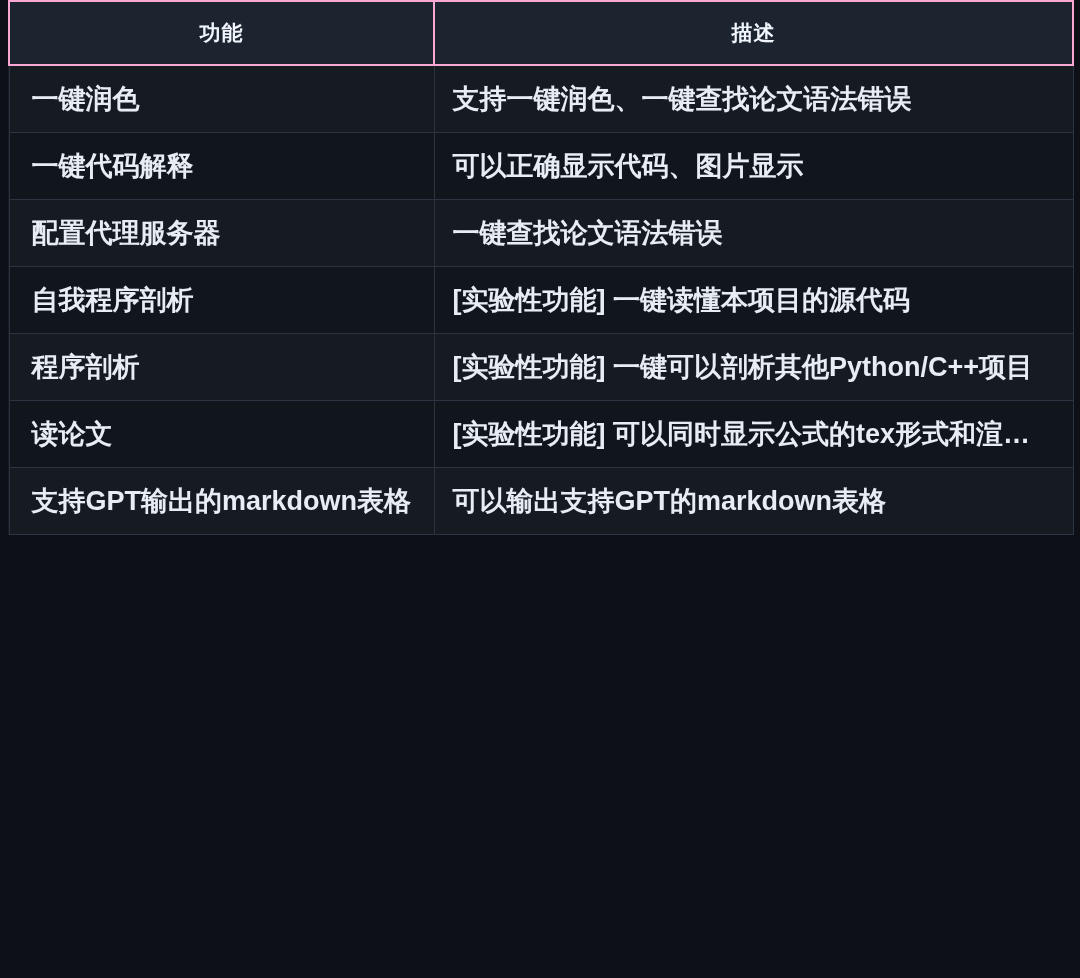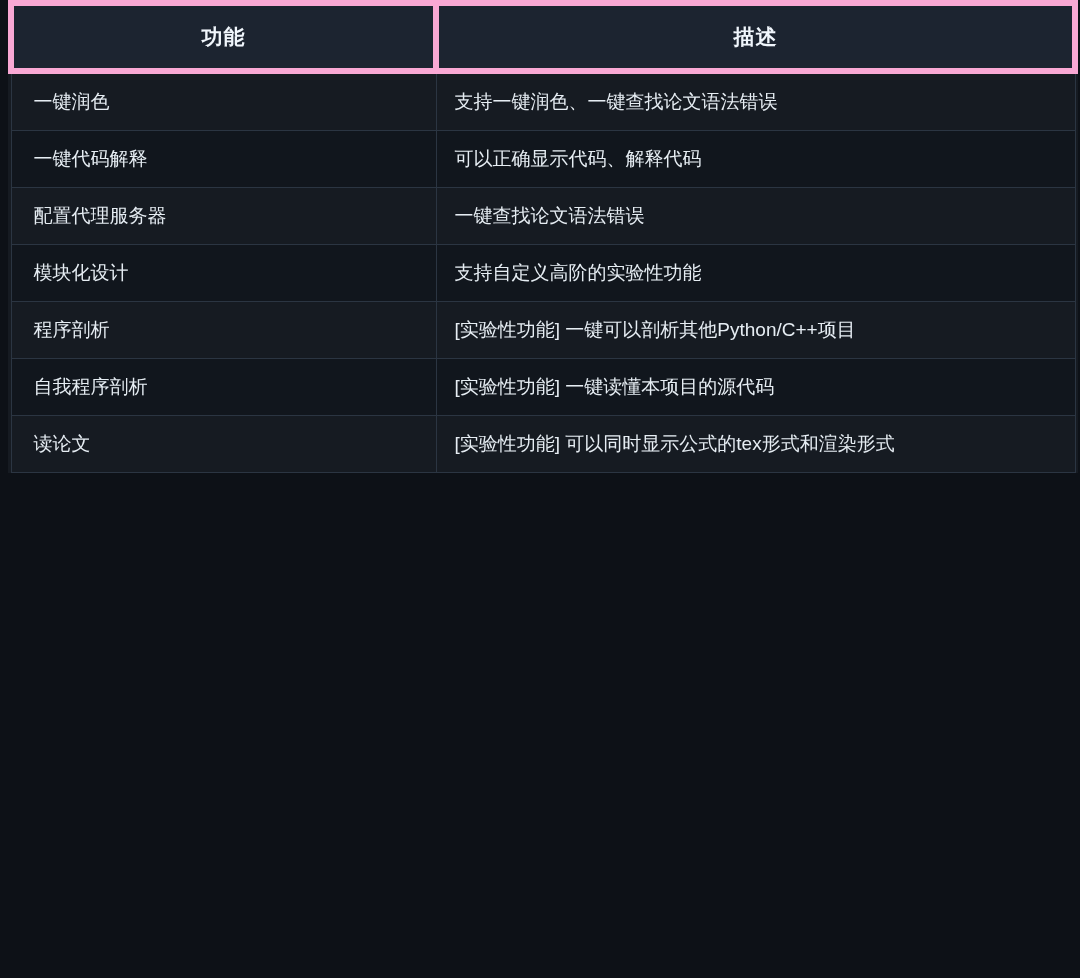--- a/index.html
+++ b/index.html
@@ -28,26 +28,26 @@
   table.feature-table col.col-feature { width: 425px; }
   table.feature-table col.col-desc { width: 639px; }
 
   table.feature-table thead th {
     background: #1c2430;
     color: #f0f6fc;
     font-size: 21px;
     font-weight: bold;
     text-align: center;
     padding: 17px 10px;
-    border: 6px solid #f9a8d4;
+    border: 2px solid #f9a8d4;
     letter-spacing: 1px;
   }
   table.feature-table tbody td {
-    font-size: 19px;
-    font-weight: normal;
+    font-size: 27px;
+    font-weight: bold;
     padding: 15px 22px;
     border: 1px solid #2b3542;
     color: #e6edf3;
     white-space: nowrap;
     overflow: hidden;
     text-overflow: ellipsis;
   }
   table.feature-table tbody tr:nth-child(odd) td {
     background: #161b22;
   }
@@ -73,37 +73,37 @@
         <th>描述</th>
       </tr>
     </thead>
     <tbody>
       <tr>
         <td class="cell-feature">一键润色</td>
         <td class="cell-desc">支持一键润色、一键查找论文语法错误</td>
       </tr>
       <tr>
         <td class="cell-feature">一键代码解释</td>
-        <td class="cell-desc">可以正确显示代码、解释代码</td>
+        <td class="cell-desc">可以正确显示代码、图片显示</td>
       </tr>
       <tr>
         <td class="cell-feature">配置代理服务器</td>
         <td class="cell-desc">一键查找论文语法错误</td>
       </tr>
       <tr>
-        <td class="cell-feature">模块化设计</td>
-        <td class="cell-desc">支持自定义高阶的实验性功能</td>
+        <td class="cell-feature">自我程序剖析</td>
+        <td class="cell-desc">[实验性功能] 一键读懂本项目的源代码</td>
       </tr>
       <tr>
         <td class="cell-feature">程序剖析</td>
         <td class="cell-desc">[实验性功能] 一键可以剖析其他Python/C++项目</td>
       </tr>
       <tr>
-        <td class="cell-feature">自我程序剖析</td>
-        <td class="cell-desc">[实验性功能] 一键读懂本项目的源代码</td>
+        <td class="cell-feature">读论文</td>
+        <td class="cell-desc">[实验性功能] 可以同时显示公式的tex形式和渲染形式</td>
       </tr>
       <tr>
-        <td class="cell-feature">读论文</td>
-        <td class="cell-desc">[实验性功能] 可以同时显示公式的tex形式和渲染形式</td>
+        <td class="cell-feature">支持GPT输出的markdown表格</td>
+        <td class="cell-desc">可以输出支持GPT的markdown表格</td>
       </tr>
     </tbody>
   </table>
 </div>
 
 </body></html>

